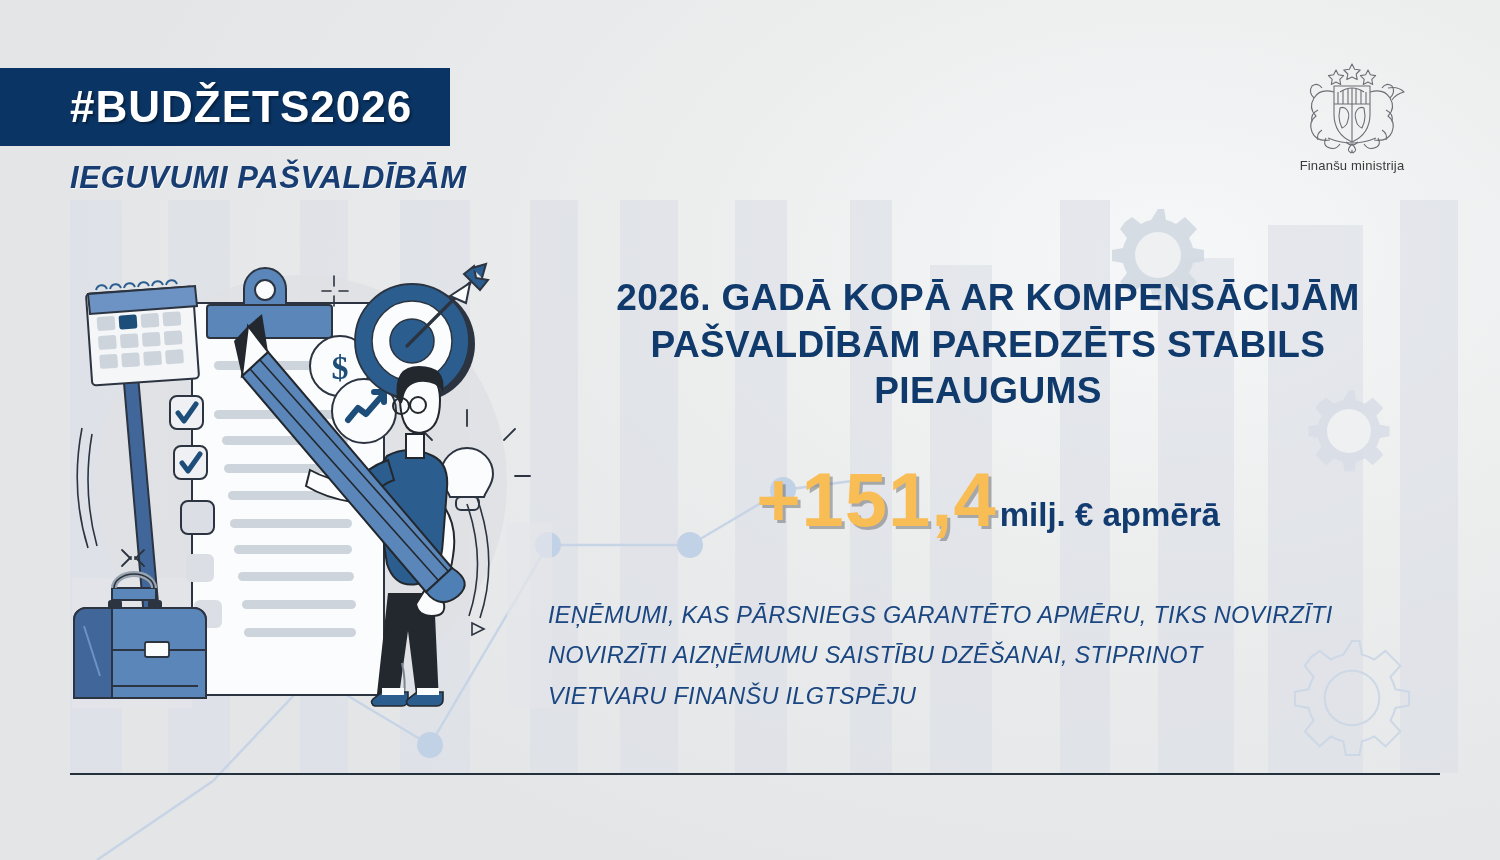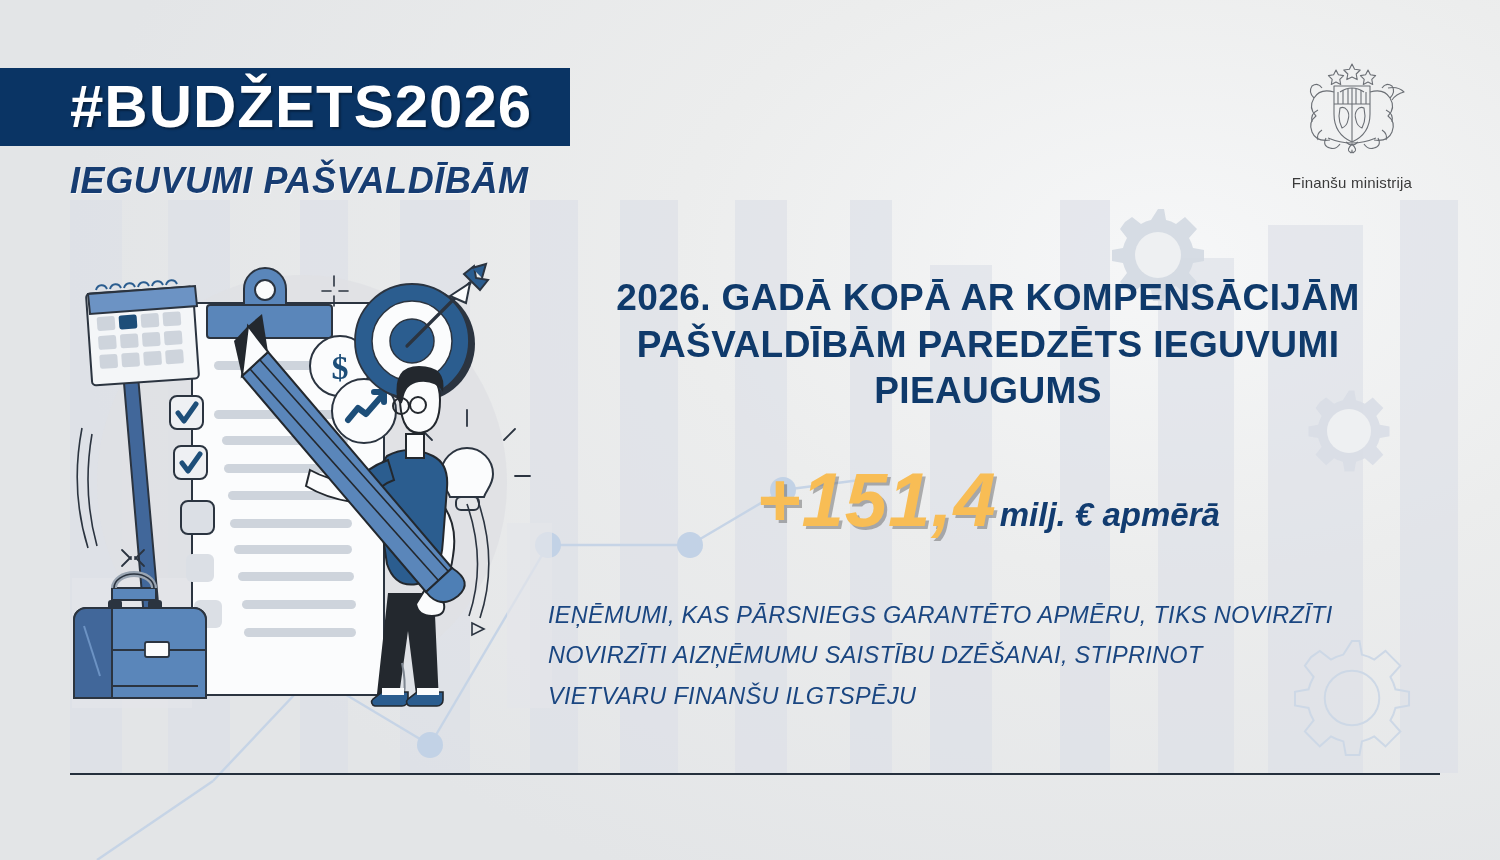--- a/index.html
+++ b/index.html
@@ -50,53 +50,53 @@
     left: 0;
     top: 68px;
     height: 78px;
     background: #0a3464;
     padding: 0 38px 0 70px;
     display: flex;
     align-items: center;
   }
   .hash-banner .txt {
     color: #ffffff;
-    font-size: 60px;
+    font-size: 44px;
     font-weight: bold;
     letter-spacing: 1.0px;
     line-height: 1;
     text-shadow: 2px 2px 2px rgba(0,0,0,.35);
     white-space: nowrap;
   }
 
   .subhead {
     position: absolute;
     left: 70px;
     top: 160px;
     color: #173d72;
-    font-size: 36px;
+    font-size: 31px;
     font-weight: bold;
     font-style: italic;
     letter-spacing: .6px;
     white-space: nowrap;
     text-shadow: 1px 1px 1px rgba(255,255,255,.7);
   }
 
   
   .logo-block {
     position: absolute;
     right: 58px;
     top: 58px;
     width: 180px;
     text-align: center;
   }
   .logo-block .crest { display: block; margin: 0 auto; }
   .logo-block .ministry {
-    margin-top: 20px;
-    font-size: 15px;
+    margin-top: 4px;
+    font-size: 13px;
     color: #3a3a3a;
     letter-spacing: .2px;
     white-space: nowrap;
   }
 
   
   .headline {
     position: absolute;
     left: 548px;
     top: 275px;
@@ -111,21 +111,20 @@
 
   .bignum-row {
     position: absolute;
     left: 548px;
     top: 462px;
     width: 880px;
     display: flex;
     align-items: baseline;
     justify-content: center;
     gap: 3px;
-    font-style: italic;
   }
   .bignum {
     font-size: 76px;
     font-weight: bold;
     color: #f8bd55;
     line-height: 1;
     letter-spacing: 1px;
     text-shadow: 3px 3px 0 rgba(90,90,90,.45);
   }
   .bignum-unit {
@@ -457,21 +456,21 @@
         <path d="M90 80 q4 8 -4 10 q-6 2 -10 -4"></path>
         <path d="M58 84 q6 6 12 0"></path>
         <path d="M64 86 q-6 6 -2 8 q2 2 2 -2 q0 4 2 2 q4 -2 -2 -8"></path>
       </g>
     </svg>
     <div class="ministry">Finanšu ministrija</div>
   </div>
 
   <div class="headline">
     <span class="ln">2026. GADĀ KOPĀ AR KOMPENSĀCIJĀM</span>
-    <span class="ln">PAŠVALDĪBĀM PAREDZĒTS IEGUVUMI</span>
+    <span class="ln">PAŠVALDĪBĀM PAREDZĒTS STABILS</span>
     <span class="ln">PIEAUGUMS</span>
   </div>
 
   <div class="bignum-row">
     <span class="bignum">+151,4</span>
     <span class="bignum-unit">milj. € apmērā</span>
   </div>
 
   <div class="sub-para">
     <span class="ln">IEŅĒMUMI, KAS PĀRSNIEGS GARANTĒTO APMĒRU, TIKS NOVIRZĪTI</span>

